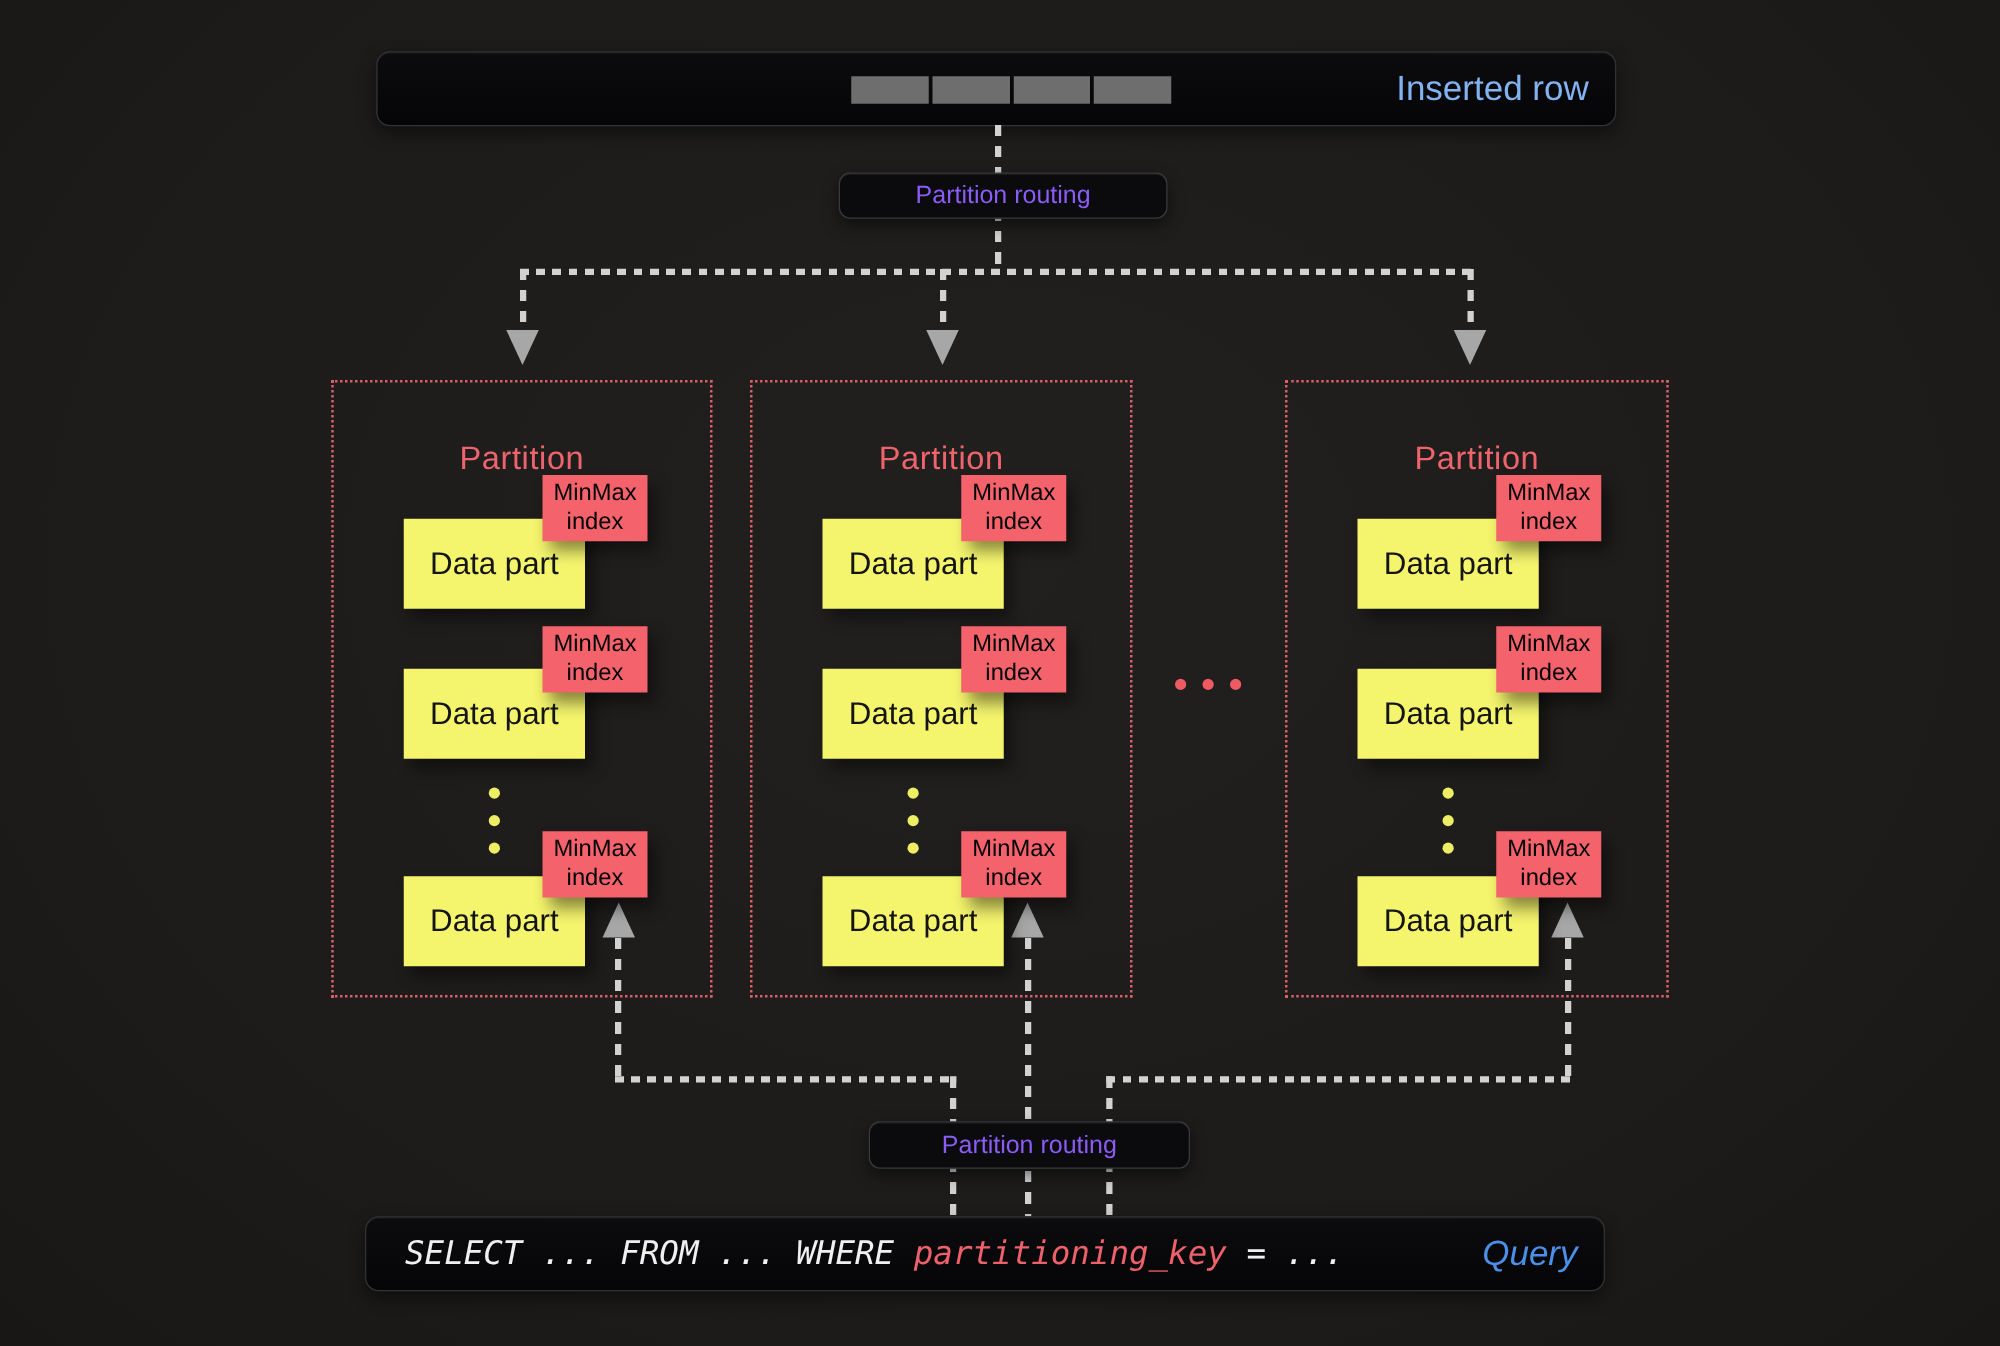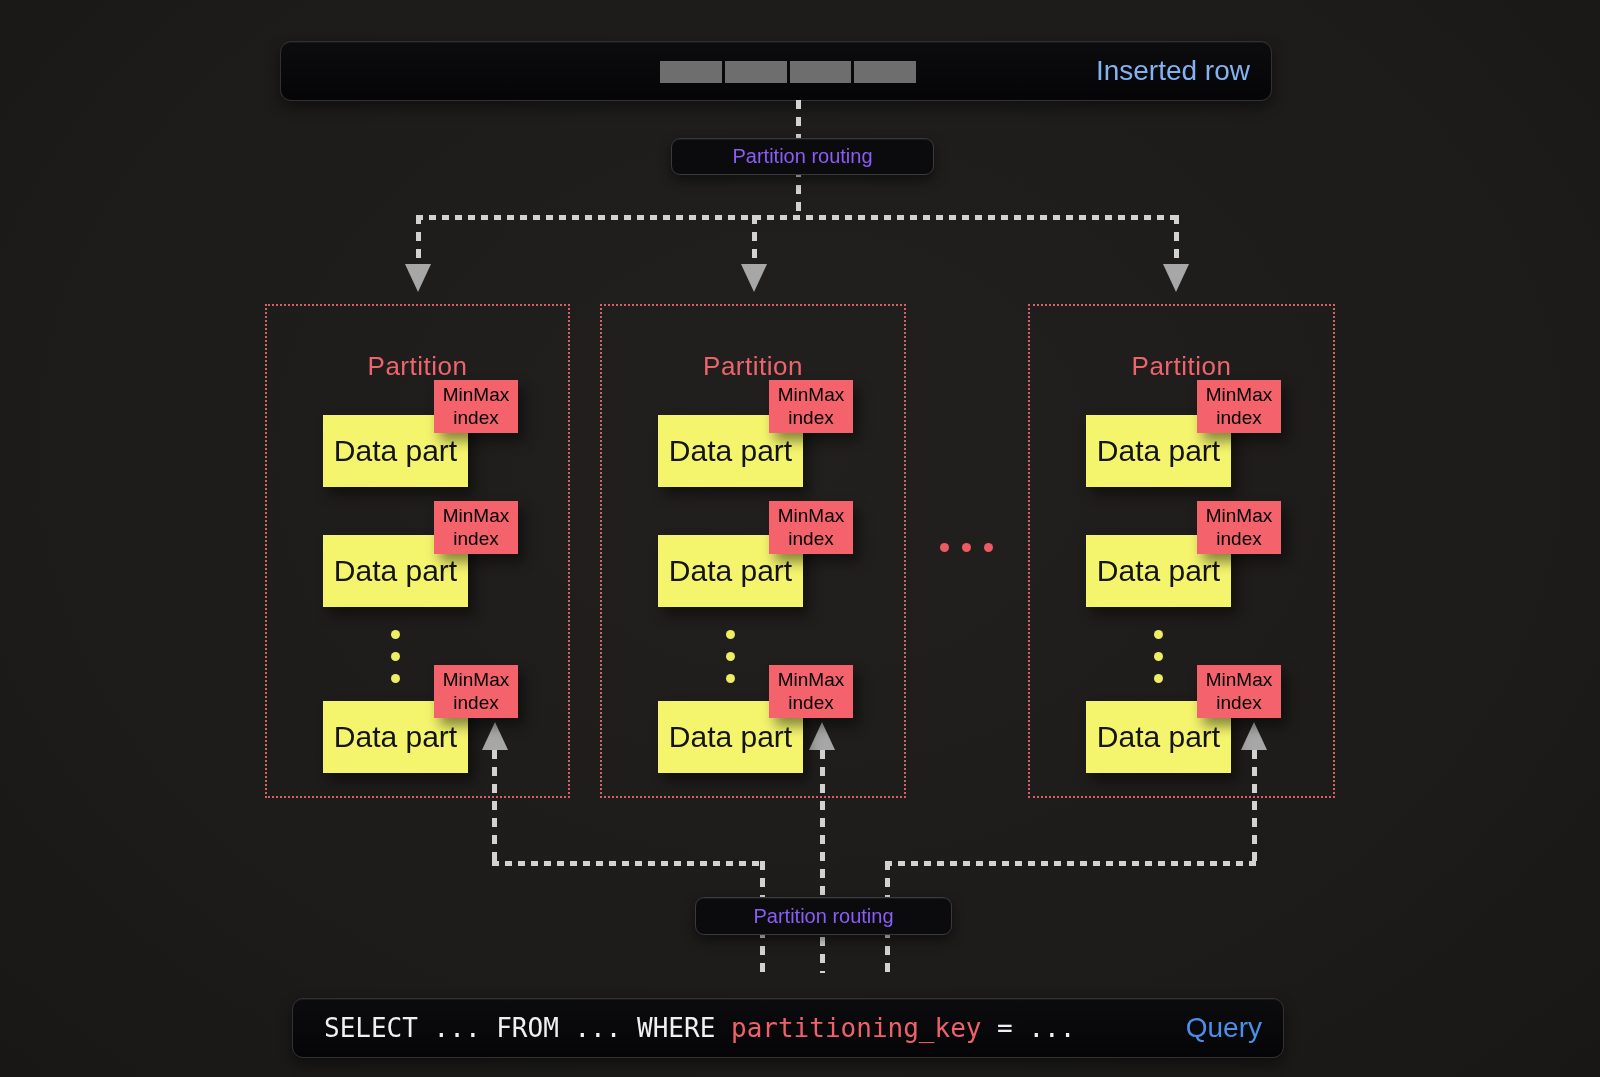--- a/index.html
+++ b/index.html
@@ -35,21 +35,21 @@
   
   .arrow-down{position:absolute;width:0;height:0;border-left:13px solid transparent;border-right:13px solid transparent;border-top:28px solid #a7a7a7;}
   .arrow-up{position:absolute;width:0;height:0;border-left:13px solid transparent;border-right:13px solid transparent;border-bottom:28px solid #a7a7a7;}
   
   .partition{position:absolute;top:304px;height:494px;border:2px dotted #d85f66;box-sizing:border-box;}
   .partition-title{position:absolute;top:9px;left:0;width:100%;text-align:center;color:#ee646d;font-size:26px;letter-spacing:.5px;margin-top:36px;}
   .data-part{
     position:absolute;left:56px;width:145px;height:72px;z-index:2;
     background:#f4f46d;box-shadow:6px 8px 12px rgba(0,0,0,.45);
     display:flex;align-items:center;justify-content:center;
-    color:#141414;font-size:30px;
+    color:#141414;font-size:25px;
   }
   .minmax-tag{
     position:absolute;left:167px;width:84px;height:53px;z-index:3;
     background:#f4636b;box-shadow:6px 8px 12px rgba(0,0,0,.45);
     display:flex;flex-direction:column;align-items:center;justify-content:center;
     color:#000000;font-size:19px;line-height:1.2;
   }
   .vdots{position:absolute;left:124px;width:9px;height:53px;display:flex;flex-direction:column;justify-content:space-between;}
   .vdots i{width:9px;height:9px;border-radius:50%;background:#edee63;}
   .mid-ellipsis{position:absolute;left:940px;top:543px;display:flex;gap:13px;}
@@ -57,21 +57,21 @@
   
   .code{position:absolute;left:31px;top:0;height:100%;display:flex;align-items:center;
         font-family:"DejaVu Sans Mono", monospace;font-size:26px;color:#f0f0f0;white-space:pre;}
   .code .key{color:#ef616a;}
 </style>
 </head>
 <body>
 
 <div class="canvas">
 
-  <div class="bar" style="left:280px;top:41px;width:990px;text-decoration:underline;">
+  <div class="bar" style="left:301px;top:41px;width:990px;text-decoration:underline;">
     <div class="segments">
       <i></i>
       <i></i>
       <i></i>
       <i></i>
     </div>
     <div class="bar-label label-blue-light">Inserted row</div>
   </div>
 
   <div class="vdash" style="left:796px;top:100px;height:117px;"></div>
@@ -192,18 +192,18 @@
   <div class="vdash" style="left:1252px;top:750px;height:116px;"></div>
   <div class="hdash" style="left:492px;top:861px;width:273px;"></div>
   <div class="hdash" style="left:885px;top:861px;width:372px;"></div>
   <div class="vdash" style="left:760px;top:861px;height:112px;"></div>
   <div class="vdash" style="left:885px;top:861px;height:112px;"></div>
 
   <div class="badge" style="left:695px;top:897px;width:255px;height:36px;">
     <span>Partition routing</span>
   </div>
 
-  <div class="bar" style="left:292px;top:998px;width:990px;">
+  <div class="bar" style="left:292px;top:973px;width:990px;font-style:italic;">
     <div class="code"><span>SELECT ... FROM ... WHERE </span><span class="key">partitioning_key</span><span> = ...</span></div>
     <div class="bar-label label-blue">Query</div>
   </div>
 
 </div>
 
 </body></html>

